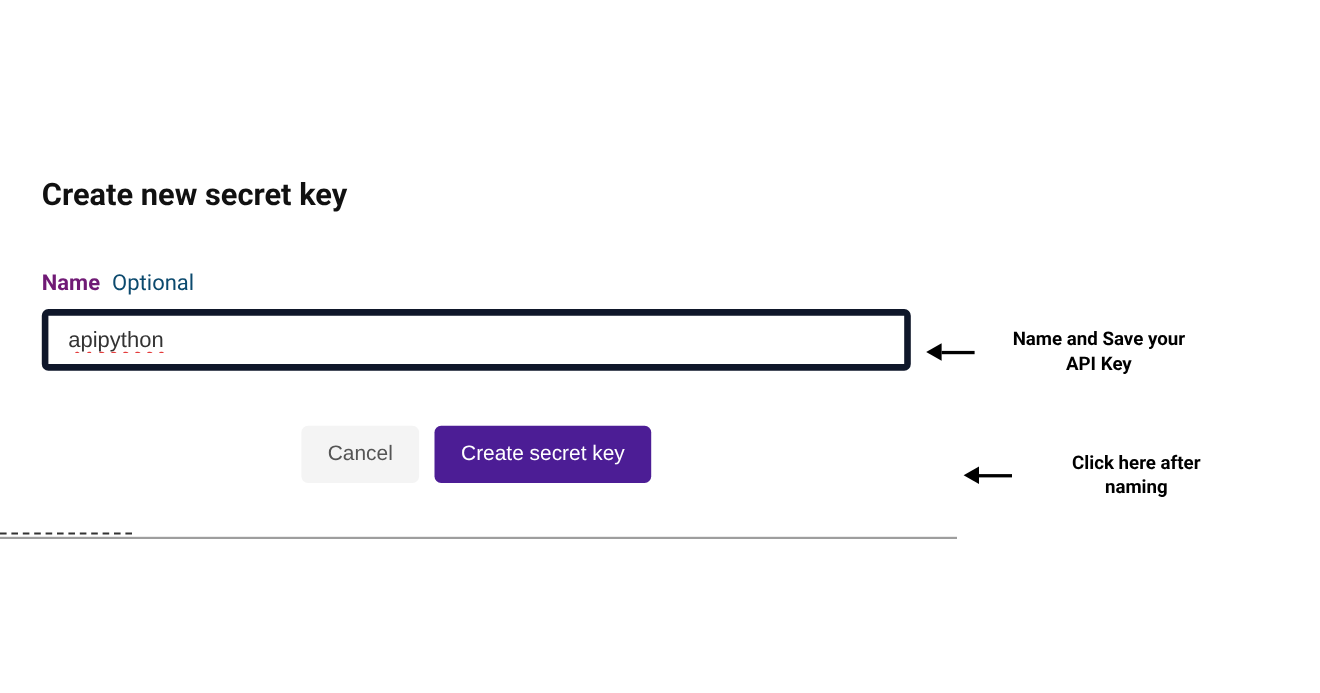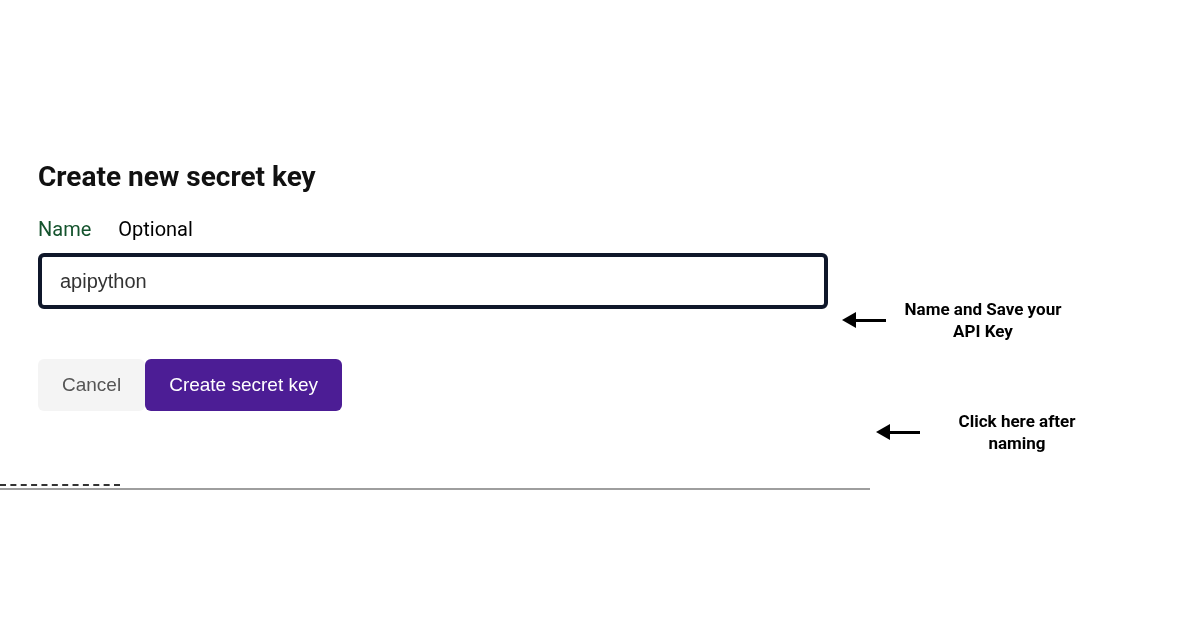--- a/index.html
+++ b/index.html
@@ -13,55 +13,56 @@
     .dialog {
       position: absolute;
       left: 38px;
       top: 160px;
       width: 790px;
     }
     .dialog-title {
       font-size: 28px;
       font-weight: 700;
       color: #111;
-      margin-bottom: 24px;
+      margin-bottom: 52px;
     }
     .field-label-row {
       font-size: 20px;
       margin-bottom: 12px;
     }
     .field-label {
-      font-weight: 400;
-      color: #14532d;
+      font-weight: 700;
+      color: #701a75;
       text-align: center;
     }
     .field-hint {
       font-weight: 400;
-      color: #000000;
-      margin-left: 22px;
+      color: #0c4a6e;
+      margin-left: 6px;
     }
     .name-input {
       width: 100%;
       height: 56px;
-      border: 4px solid #0f172a;
+      border: 6px solid #0f172a;
       border-radius: 6px;
       padding: 0 18px;
       font-size: 20px;
       color: #333;
       outline: none;
       background: #fff;
       text-decoration: underline;
       text-decoration-style: wavy;
       text-decoration-color: #e43c3c;
       text-underline-offset: 5px;
     }
     .button-row {
       margin-top: 50px;
       display: flex;
-      justify-content: flex-start;
+      justify-content: center;
+      gap: 14px;
     }
     .btn {
       height: 52px;
       padding: 0 24px;
       border-radius: 6px;
       font-size: 19px;
       font-weight: 400;
       border: none;
       cursor: pointer;
     }
@@ -86,21 +87,21 @@
       left: 0;
       top: 484px;
       width: 120px;
       height: 2px;
       border-bottom: 2px dashed #333;
     }
     .annotation {
       position: absolute;
       display: flex;
       align-items: center;
-      gap: 12px;
+      gap: 28px;
     }
     .arrow {
       display: flex;
       align-items: center;
     }
     .arrow-head {
       width: 0;
       height: 0;
       border-top: 8px solid transparent;
       border-bottom: 8px solid transparent;

